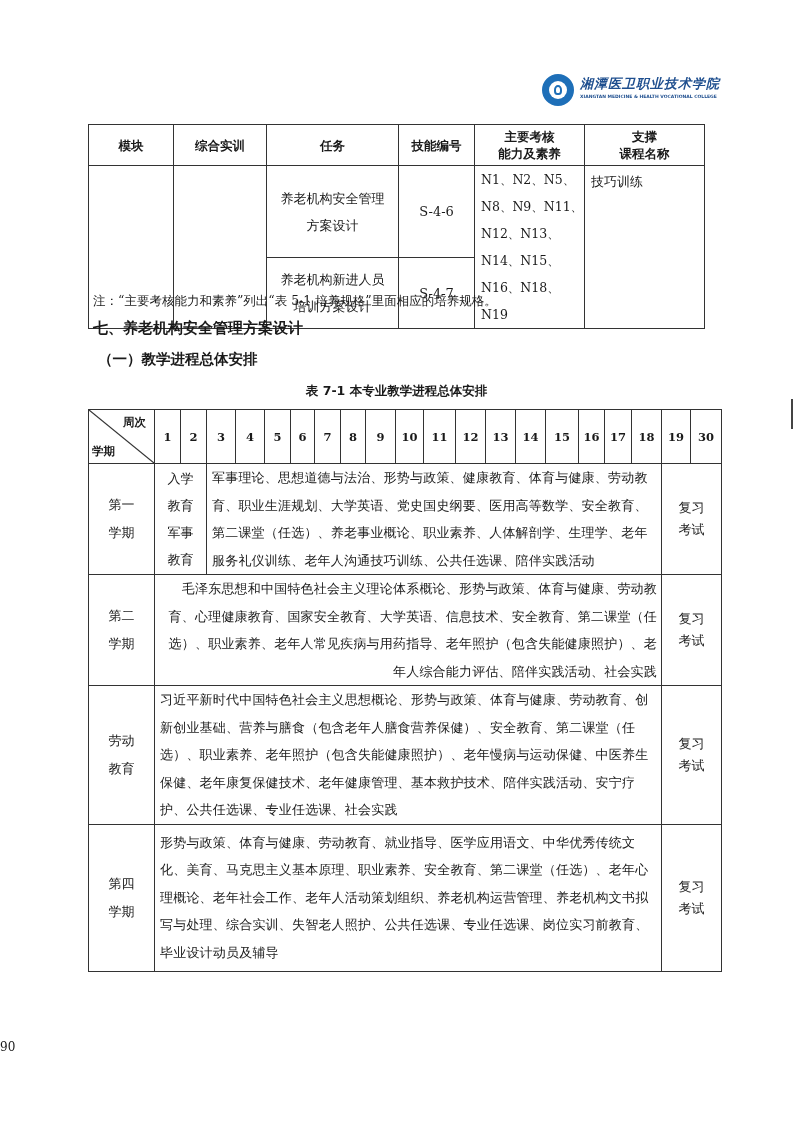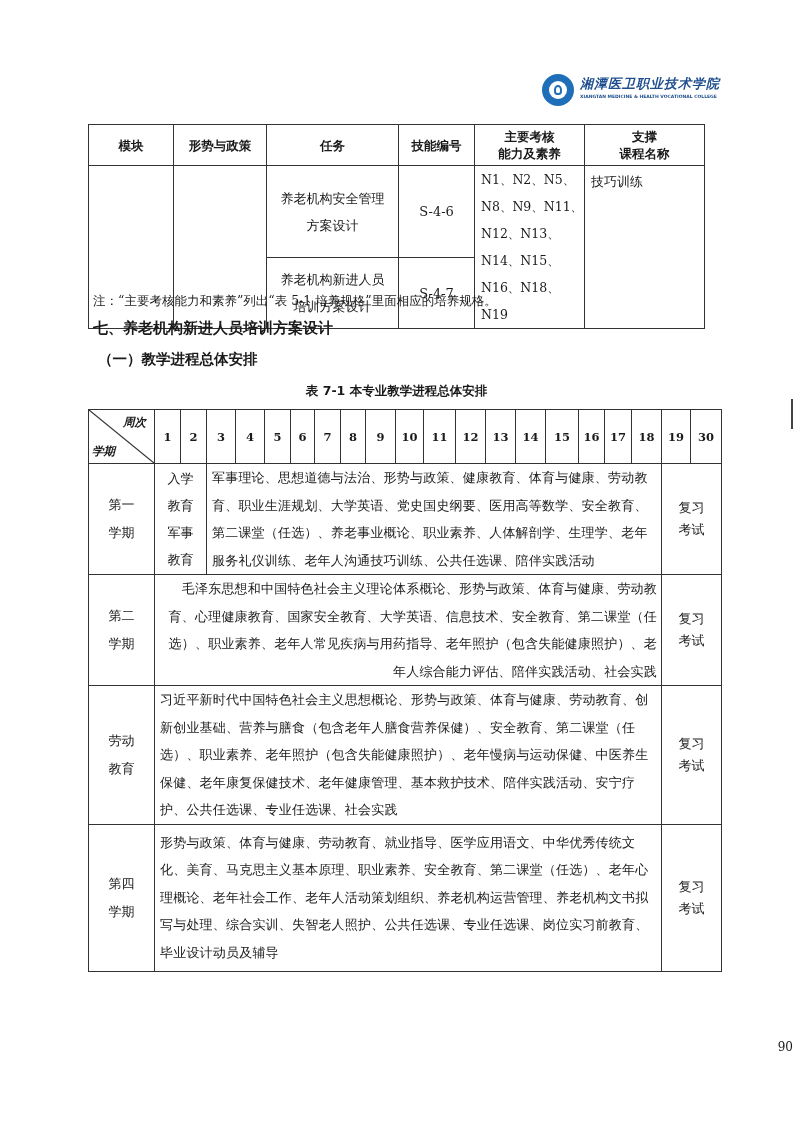--- a/index.html
+++ b/index.html
@@ -36,35 +36,35 @@
   .h7 { position: absolute; left: 93px; top: 319px; font-size: 15px; font-weight: bold;
         font-family: "DejaVu Sans", sans-serif; white-space: nowrap; }
   .h7-1 { position: absolute; left: 98px; top: 350px; font-size: 14.5px; font-weight: bold;
           font-family: "DejaVu Sans", sans-serif; white-space: nowrap; }
   .cap { position: absolute; left: 0; width: 793px; top: 383px; text-align: center; font-size: 12.5px;
          font-weight: bold; font-family: "DejaVu Sans", sans-serif; white-space: nowrap; }
 
   
   #t2 { left: 88px; top: 409px; width: 633px; }
   #t2 tr.hdr td { height: 53px; font-weight: bold; font-size: 11.5px; }
-  #t2 td.diag { position: relative; font-size: 13px; font-weight: normal; font-style: italic; }
+  #t2 td.diag { position: relative; font-size: 13px; font-weight: normal; }
   #t2 td.diag svg { position: absolute; left: 0; top: 0; width: 100%; height: 100%; }
   #t2 td.diag .wk { position: absolute; right: 8px; top: 5px; }
   #t2 td.diag .tm { position: absolute; left: 3px; bottom: 4px; }
   #t2 td.term { font-size: 13px; line-height: 28px; }
   #t2 td.content { text-align: left; padding: 0 4px 0 5px; font-size: 13px; line-height: 27.5px; letter-spacing: 0.2px; }
   #t2 td.entry { font-size: 13px; line-height: 27px; }
   #t2 td.exam { font-size: 13px; line-height: 22px; }
   #t2 tr.s1 td { height: 109px; }
   #t2 tr.s2 td { height: 109px; text-align: right; }
   #t2 tr.s3 td { height: 129px; }
   #t2 tr.s4 td { height: 146px; }
   #t2 tr.s5 td { height: 49px; }
 
-  .pageno { position: absolute; left: 0; width: 793px; top: 1040px; text-align: right; font-size: 12px; }
+  .pageno { position: absolute; left: 0; width: 793px; top: 1040px; text-align: left; font-size: 12px; }
   .edge-mark { position: absolute; left: 791px; top: 399px; width: 1.5px; height: 30px; background: #444; }
 </style>
 </head>
 <body>
 
 <div class="logo">
   <div class="logo-emblem"></div>
   <div class="logo-cn">湘潭医卫职业技术学院</div>
   <div class="logo-en">XIANGTAN MEDICINE &amp; HEALTH VOCATIONAL COLLEGE</div>
 </div>
@@ -74,21 +74,21 @@
     <col style="width:85px">
       <col style="width:93px">
       <col style="width:132px">
     <col style="width:76px">
       <col style="width:110px">
       <col style="width:120px">
   </colgroup>
   <tbody>
       <tr>
     <th>模块</th>
-    <th>形势与政策</th>
+    <th>综合实训</th>
     <th>任务</th>
     <th>技能编号</th>
     <th><span class="ml" style="white-space:pre-line">主要考核
 能力及素养</span></th>
     <th><span class="ml" style="white-space:pre-line">支撑
 课程名称</span></th>
   </tr>
   <tr class="r1">
     <td rowspan="2"></td>
     <td rowspan="2"></td>
@@ -102,21 +102,21 @@
   <tr class="r2">
     <td>
           <div style="padding:0 12px">养老机构新进人员培训方案设计</div>
         </td>
     <td>S-4-7</td>
   </tr>
 </tbody>
   </table>
 
 <div class="note">注：“主要考核能力和素养”列出“表 5-1 培养规格”里面相应的培养规格。</div>
-<div class="h7">七、养老机构新进人员培训方案设计</div>
+<div class="h7">七、养老机构安全管理方案设计</div>
 <div class="h7-1">（一）教学进程总体安排</div>
 <div class="cap">表 7-1   本专业教学进程总体安排</div>
 
 <table id="t2">
   <colgroup>
     <col style="width:66px">
     <col style="width:26px">
       <col style="width:26px">
       <col style="width:29px">
       <col style="width:29px">

